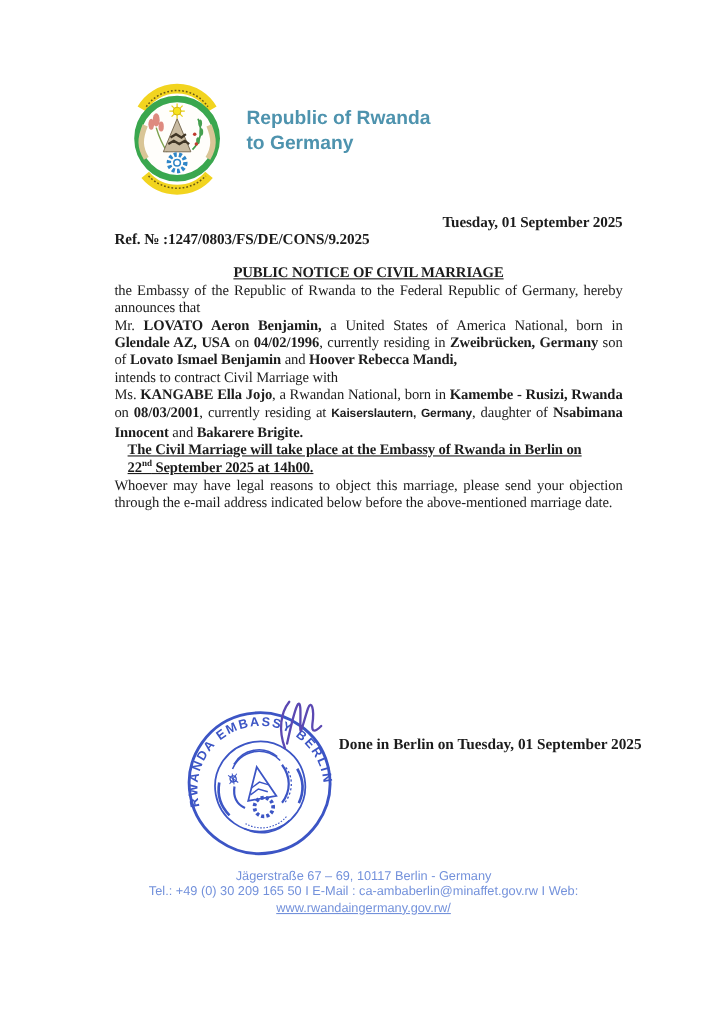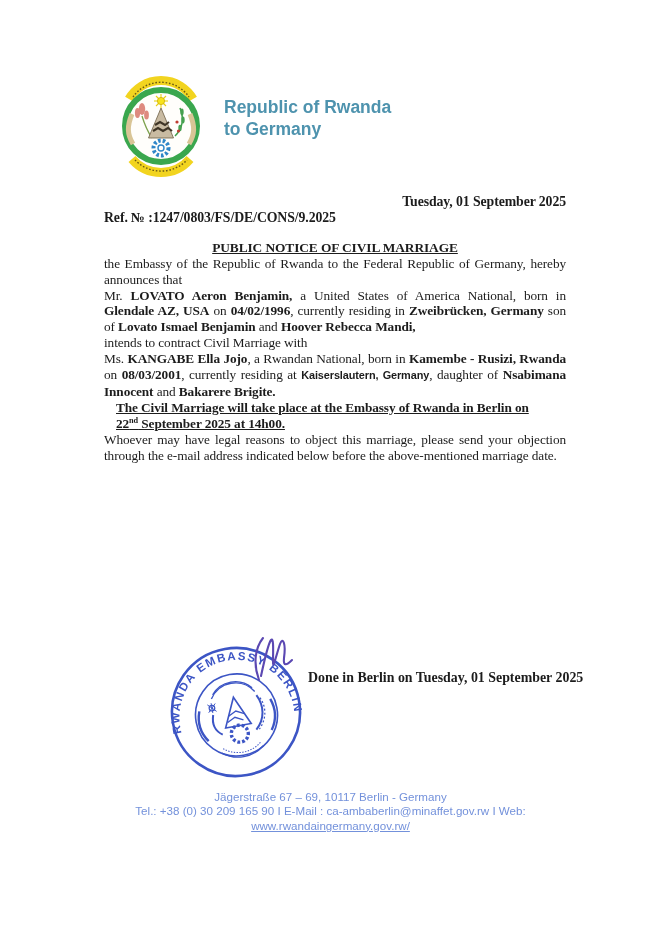--- a/index.html
+++ b/index.html
@@ -169,17 +169,17 @@
 
   <svg class="signature" viewBox="0 0 54 62" aria-hidden="true">
     <path d="M 17,7 C 9,17 7,33 13,49"></path>
     <path d="M 15,45 C 18,31 22,13 25,9 C 28,6 27,21 27,31 C 27,39 30,25 34,13 C 37,5 40,13 38,27 C 37,36 41,34 46,29"></path>
   </svg>
 
   <div class="done-line">Done in Berlin on Tuesday, 01 September 2025</div>
 
   <div class="footer">
     <div>Jägerstraße 67 – 69,  10117 Berlin - Germany</div>
-    <div>Tel.:  +38 (0) 30 209 165 90 I E-Mail : ca-ambaberlin@minaffet.gov.rw I  Web:</div>
+    <div>Tel.:  +49 (0) 30 209 165 50 I E-Mail : ca-ambaberlin@minaffet.gov.rw I  Web:</div>
     <div class="site">www.rwandaingermany.gov.rw/</div>
   </div>
 
 </div>
 
 </body></html>

